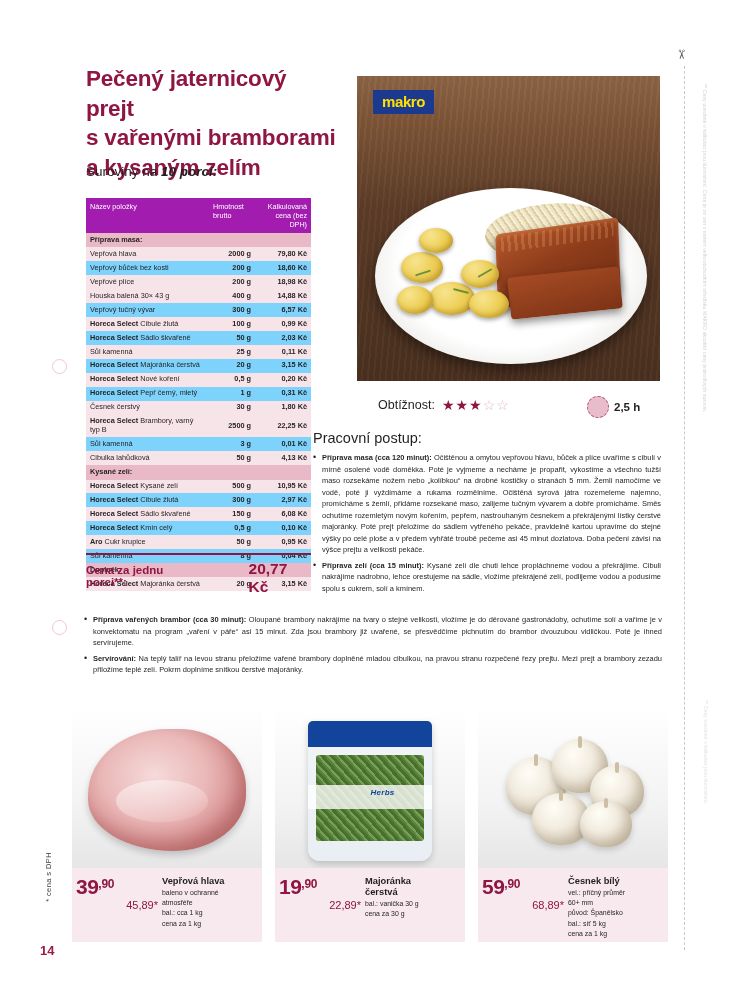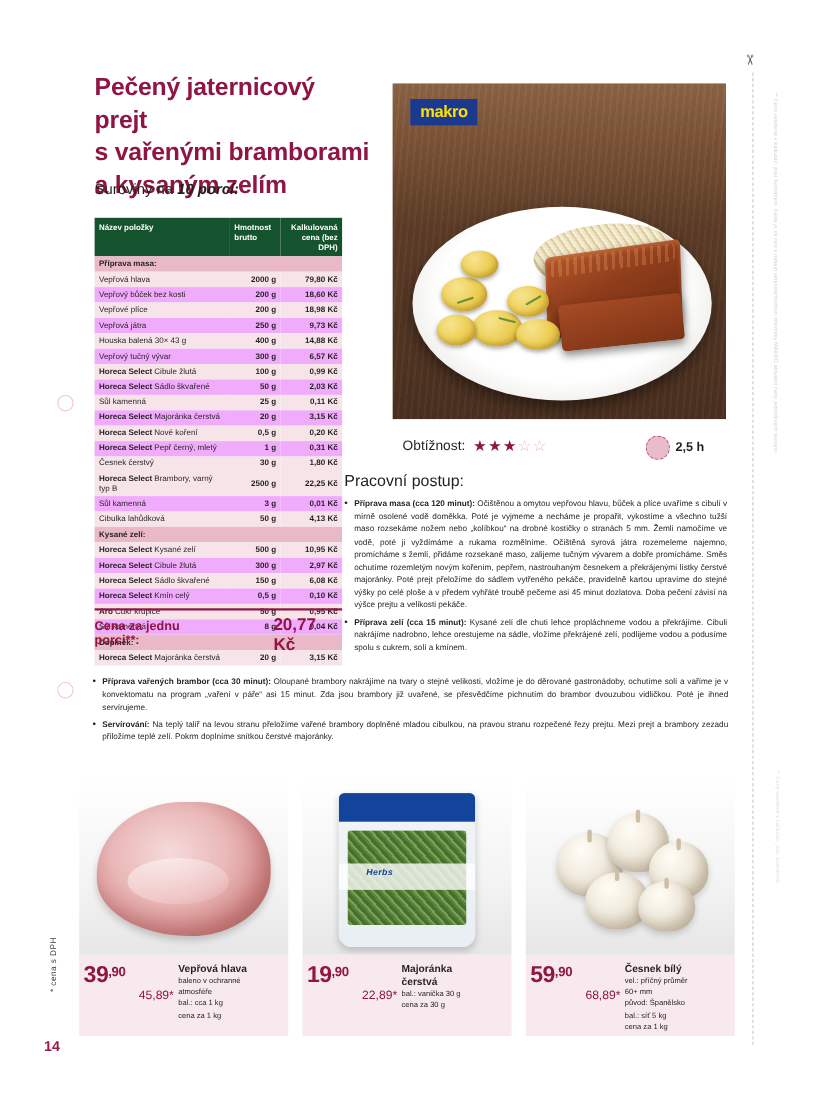--- a/index.html
+++ b/index.html
@@ -60,33 +60,33 @@
   .subhead {
     position:absolute; left:86px; top:164px;
     font-size:13.5px; color:#231f20;
   }
   .subhead i { font-weight:bold; font-style:italic; }
 
   
   .tbl { position:absolute; left:86px; top:198px; width:225px;
          border-collapse:collapse; font-size:7.3px; }
   .tbl th {
-    background:#14532d; color:#fff; font-size:7.2px;
+    background:#a21caf; color:#fff; font-size:7.2px;
     padding:4px 4px; text-align:left; vertical-align:top;
-    line-height:1.25; font-weight:bold;
+    line-height:1.25; font-weight:normal;
   }
   .tbl th.c2 { width:46px; }
   .tbl th.c3 { text-align:right; width:56px; }
   .tbl td { padding:2.6px 4px; line-height:1.2; vertical-align:middle; }
   .tbl td.n { text-align:right; font-weight:bold; white-space:nowrap; }
   .tbl tr.sec td {
     background:#e9b9c8; font-weight:bold; padding:2.8px 4px;
   }
   .tbl tr.odd td { background:#f6e4e9; }
-  .tbl tr.even td { background:#f0abfc; }
+  .tbl tr.even td { background:#7dd3fc; }
   .brand { font-weight:bold; }
   .pricerow {
     position:absolute; left:86px; top:553px; width:225px;
     border-top:2px solid #8f1542; padding-top:5px;
     display:flex; justify-content:space-between; align-items:baseline;gap:42px;
   }
   .pricerow .lbl { font-size:11.5px; font-weight:bold; color:#8f1542; }
   .pricerow .val { font-size:15.5px; font-weight:bold; color:#8f1542; }
 
   
@@ -140,21 +140,21 @@
     border-radius:2px; transform:rotate(-18deg); opacity:.9; }
   .logo {
     position:absolute; left:16px; top:14px;
     background:#1b3a8f; color:#ffe000;
     font-size:15px; font-weight:bold; letter-spacing:-.4px;
     padding:3px 9px 4px; border:1px solid #0d2straight;
   }
 
   
   .diffrow {
-    position:absolute; left:366px; top:398px; width:303px;
+    position:absolute; left:378px; top:398px; width:303px;
     display:flex; align-items:center; gap:7px;
   }
   .diffrow .lbl { font-size:12.5px; color:#231f20; }
   .stars { font-size:14px; color:#8f1542; letter-spacing:1px; line-height:1; }
   .stars .off { color:#e3b7c6; }
   .timebox {
     position:absolute; left:587px; top:396px;
     display:flex; align-items:center; gap:5px;
   }
   .timecircle {
@@ -239,21 +239,21 @@
     background:#12449b; border-radius:2px; }
   .herbpack .herbs { position:absolute; left:8px; top:34px; right:8px; bottom:20px;
     background:
       repeating-linear-gradient(48deg,#4e7a2e 0 2px, #6f9c44 2px 4px, #3d6523 4px 7px),
       #5a8535;
     border-radius:3px; opacity:.93;
   }
   .herbpack .band { position:absolute; left:0; top:64px; width:100%; height:24px;
     background:rgba(255,255,255,.78); }
   .herbpack .bandtxt { position:absolute; left:0; top:67px; width:100%;
-    text-align:left; font-size:8px; font-weight:bold; color:#12449b;
+    text-align:center; font-size:8px; font-weight:bold; color:#12449b;
     font-style:italic; letter-spacing:.3px;padding-left:25px; }
   .garlicwrap { position:absolute; left:20px; top:24px; width:150px; height:118px; }
   .bulb { position:absolute; border-radius:50% 50% 46% 46%;
     background:radial-gradient(ellipse at 38% 28%, #fffdf6 0%, #f2ece0 40%, #ddd3c0 72%, #c3b49c 100%);
     box-shadow:inset -5px -6px 11px rgba(150,135,110,.38), 0 3px 6px rgba(0,0,0,.16); }
   .bulb::after { content:""; position:absolute; left:46%; top:-6%;
     width:7%; height:22%; background:#cdbfa4; border-radius:2px; }
 </style>
 </head>
 <body>
@@ -299,25 +299,20 @@
         </tr>
         <tr class="even">
           <td>Vepřový bůček bez kosti</td>
           <td class="n">200 g</td>
           <td class="n">18,60 Kč</td>
         </tr>
         <tr class="odd">
           <td>Vepřové plíce</td>
           <td class="n">200 g</td>
           <td class="n">18,98 Kč</td>
-        </tr>
-        <tr class="even">
-          <td>Vepřová játra</td>
-          <td class="n">250 g</td>
-          <td class="n">9,73 Kč</td>
         </tr>
         <tr class="odd">
           <td>Houska balená 30× 43 g</td>
           <td class="n">400 g</td>
           <td class="n">14,88 Kč</td>
         </tr>
         <tr class="even">
           <td>Vepřový tučný vývar</td>
           <td class="n">300 g</td>
           <td class="n">6,57 Kč</td>

